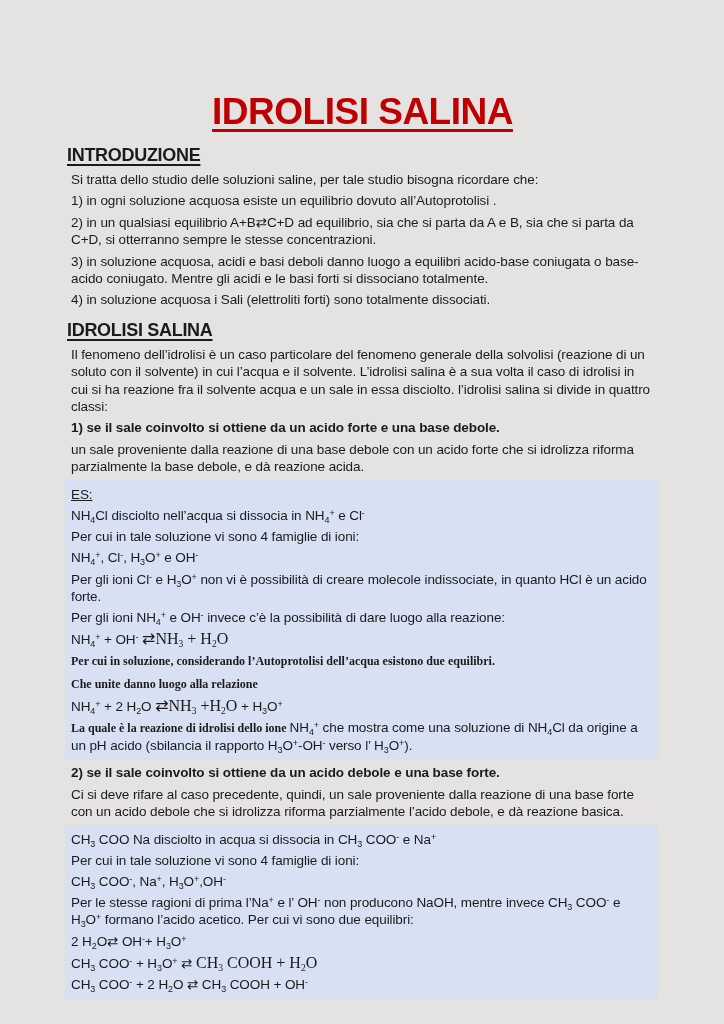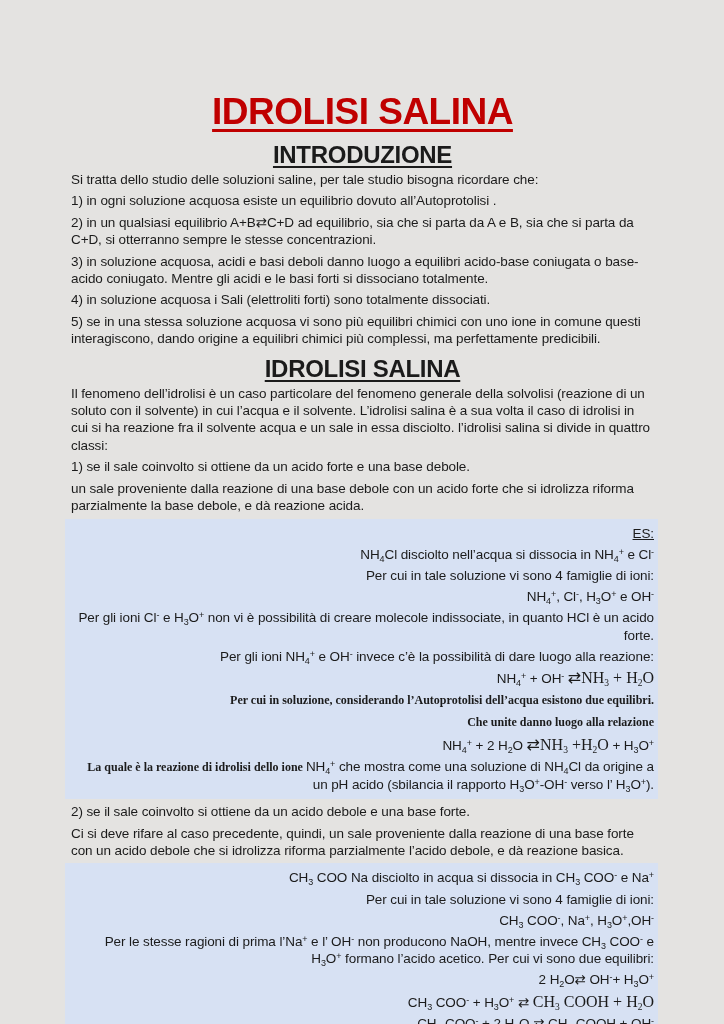--- a/index.html
+++ b/index.html
@@ -21,34 +21,33 @@
     margin-top:90px; margin-bottom:0;
     font-size:37px; line-height:44px; font-weight:bold; letter-spacing:-0.5px;
     color: var(--title-red, #c00000);
     text-align:center;
     text-decoration:underline;
     text-decoration-thickness:3px;
     text-underline-offset:5px;
   }
   h2.section-heading {
     margin-top:9px; margin-bottom:3px;
-    font-size:24px; line-height:24px; font-weight:bold; letter-spacing:-0.3px;
+    font-size:18px; line-height:24px; font-weight:bold; letter-spacing:-0.3px;
     color: var(--fg, #1b1b1b);
-    text-align:center;
     text-decoration:underline;
     text-decoration-thickness:2px;
     text-underline-offset:3px;
   }
   .para-group p, .hl p { margin:4px; }
   .hl {
     background: var(--hl, #d7e1f3);
-    width:593px; margin-left:-2px; padding:2px 0 2px 2px;text-align:right;
+    width:593px; margin-left:-2px; padding:2px 0 2px 2px;
   }
   .hl p { line-height:17.2px; }
-  .b  { font-weight:normal; }
+  .b  { font-weight:bold; }
   .sb { font-family:"Liberation Serif", serif; font-weight:bold; font-size:12px; letter-spacing:0; }
   .sr { font-family:"Liberation Serif", serif; font-size:16px; letter-spacing:0; }
   .u  { text-decoration:underline; }
   .sub { font-size:9px; vertical-align:-3px; line-height:0; }
   .sup { font-size:9px; vertical-align:4.5px; line-height:0; }
   .sr.sub, .sb.sub { font-size:9.5px; }
 </style>
 </head>
 <body>
 
@@ -56,21 +55,20 @@
   <div class="content">
     <h1 class="main-title">IDROLISI SALINA</h1>
     <div id="doc-blocks">
         <h2 class="section-heading">INTRODUZIONE</h2>
         <div class="para-group">
           <p><span>Si tratta dello studio delle soluzioni saline, per tale studio bisogna ricordare che:</span></p>
           <p><span>1) in ogni soluzione acquosa esiste un equilibrio dovuto all’Autoprotolisi .</span></p>
           <p><span>2) in un qualsiasi equilibrio A+B⇄C+D ad equilibrio, sia che si parta da A e B, sia che si parta da C+D, si otterranno sempre le stesse concentrazioni.</span></p>
           <p><span>3) in soluzione acquosa, acidi e basi deboli danno luogo a equilibri acido-base coniugata o base-acido coniugato. Mentre gli acidi e le basi forti si dissociano totalmente.</span></p>
           <p><span>4) in soluzione acquosa i Sali (elettroliti forti) sono totalmente dissociati.</span></p>
-          <p><span>5) se in una stessa soluzione acquosa vi sono più equilibri chimici con uno ione in comune questi interagiscono, dando origine a equilibri chimici più complessi, ma perfettamente predicibili.</span></p>
         </div>
         <h2 class="section-heading">IDROLISI SALINA</h2>
         <div class="para-group">
           <p><span>Il fenomeno dell’idrolisi è un caso particolare del fenomeno generale della solvolisi (reazione di un soluto con il solvente) in cui l’acqua e il solvente. L’idrolisi salina è a sua volta il caso di idrolisi in cui si ha reazione fra il solvente acqua e un sale in essa disciolto. l’idrolisi salina si divide in quattro classi:</span></p>
           <p><span class="b">1) se il sale coinvolto si ottiene da un acido forte e una base debole.</span></p>
           <p><span>un sale proveniente dalla reazione di una base debole con un acido forte che si idrolizza riforma parzialmente la base debole, e dà reazione acida.</span></p>
         </div>
         <div class="hl">
           <p><span class="u">ES:</span></p>
           <p><span>NH</span><span class="sub">4</span><span>Cl disciolto nell’acqua si dissocia in NH</span><span class="sub">4</span><span class="sup">+</span><span> e Cl</span><span class="sup">-</span></p>

